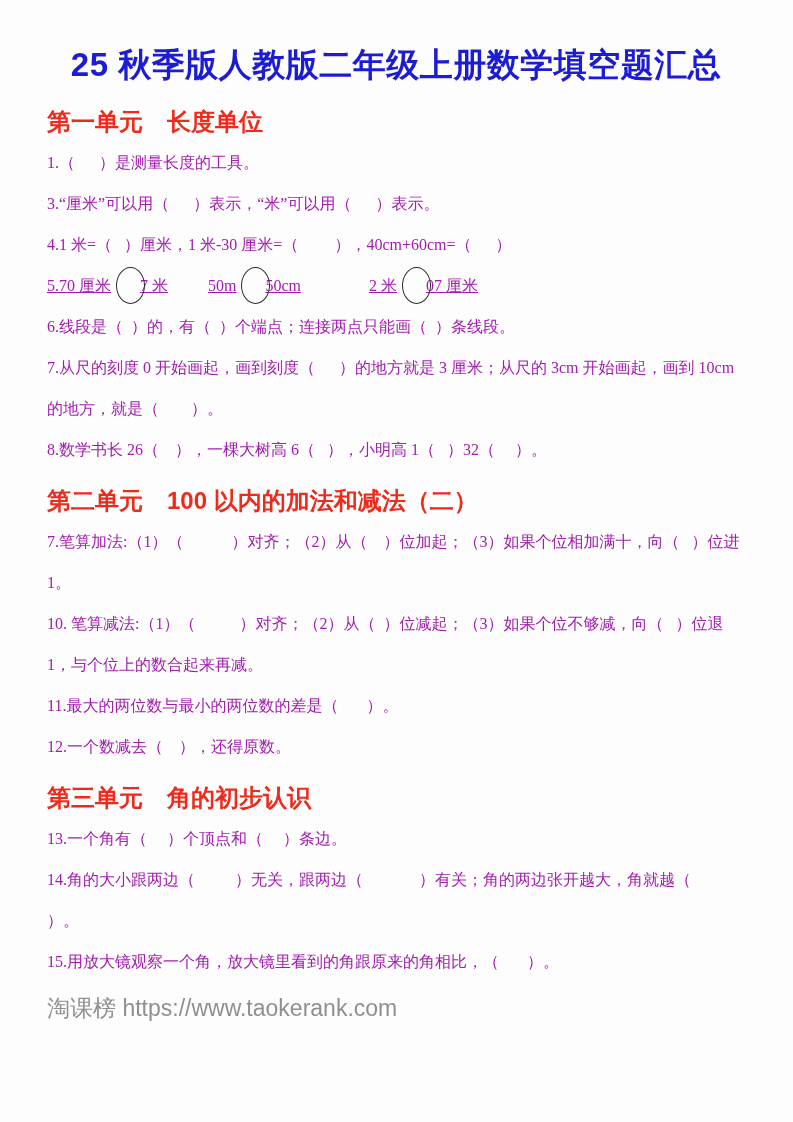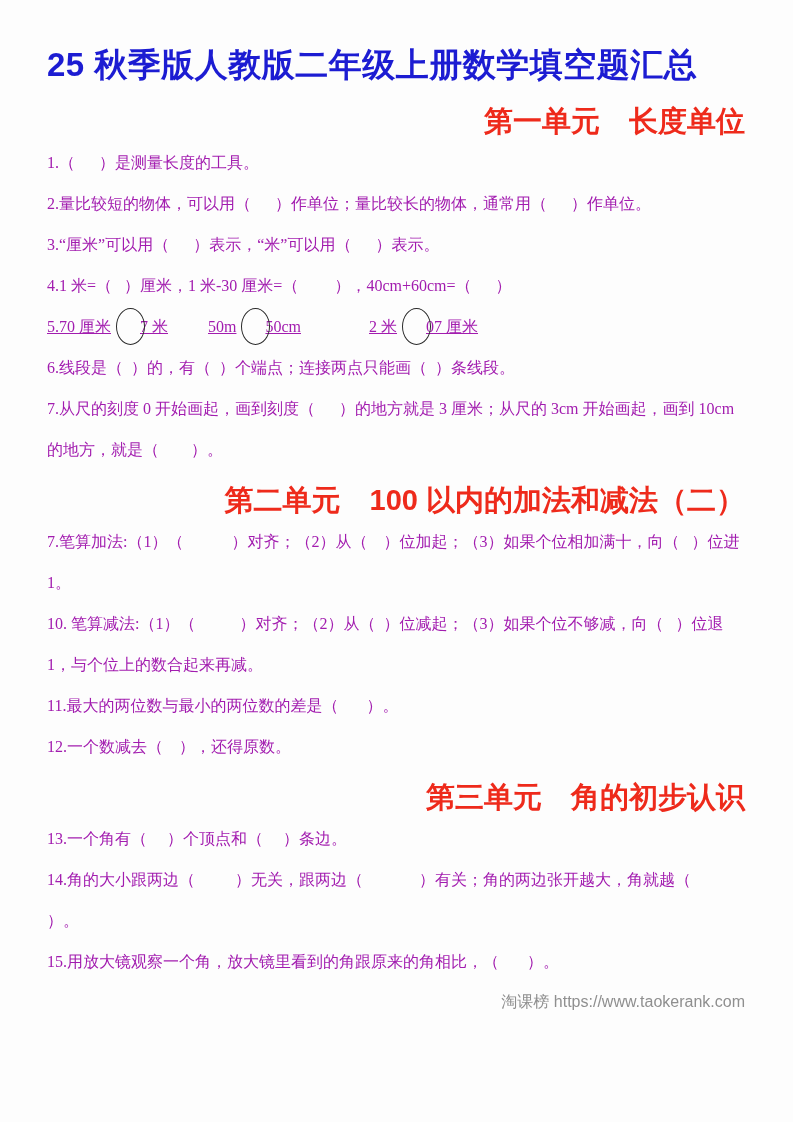--- a/index.html
+++ b/index.html
@@ -11,33 +11,32 @@
     padding:34px 48px 0 47px;
     overflow:hidden;
     font-family:"Liberation Serif","DejaVu Serif",serif;
     color:#2a2a2a;
   }
   .title {
     font-family:"Liberation Sans","DejaVu Sans",sans-serif;
     font-size:33px;
     font-weight:700;
     color:#1c1cd2;
-    text-align:left;
+    text-align:center;
     margin:10px 0 16px 0;
     line-height:1.25;
     letter-spacing:0.5px;
   }
   .section-heading {
     font-family:"Liberation Sans","DejaVu Sans",sans-serif;
-    font-size:29px;
+    font-size:24px;
     font-weight:700;
     color:#ee2a1b;
     margin:10px 0 0 0;
     line-height:41px;
-    text-align:right;
   }
   .q {
     font-size:16px;
     line-height:41px;
     margin:0;
     white-space:pre-wrap;
     color:#a21caf;
   }
   .q-compare { display:flex; align-items:center; flex-wrap:nowrap;text-decoration:underline; }
   .cmp-circle {
@@ -48,56 +47,56 @@
     margin:0 -5px 0 5px;
     flex:0 0 auto;
     position:relative;
     z-index:1;
     background:transparent;
   }
   .sp-md { display:inline-block; width:40px; flex:0 0 auto; }
   .sp-lg { display:inline-block; width:68px; flex:0 0 auto; }
   .footer {
     font-family:"Liberation Sans","DejaVu Sans",sans-serif;
-    text-align:right;
+    text-align:left;
     color:#8f8f8f;
-    font-size:16px;
-    margin-top:5px;
+    font-size:23px;
+    margin-top:11px;
     line-height:30px;
   }
 </style>
 </head>
 <body>
 
 <div class="page">
 
   <h1 class="title">25 秋季版人教版二年级上册数学填空题汇总</h1>
 
   <h2 class="section-heading">第一单元　长度单位</h2>
   <p class="q">1.（      ）是测量长度的工具。</p>
-  <p class="q">2.量比较短的物体，可以用（      ）作单位；量比较长的物体，通常用（      ）作单位。</p>
   <p class="q">3.“厘米”可以用（      ）表示，“米”可以用（      ）表示。</p>
   <p class="q">4.1 米=（   ）厘米，1 米-30 厘米=（         ），40cm+60cm=（      ）</p>
 
   <p class="q q-compare">
     <span>5.70 厘米</span>
     <span class="cmp-circle"></span>
     <span>7 米</span>
     <span class="sp-md"></span>
     <span>50m</span>
     <span class="cmp-circle"></span>
     <span>50cm</span>
     <span class="sp-lg"></span>
     <span>2 米</span>
     <span class="cmp-circle"></span>
     <span>07 厘米</span>
   </p>
 
   <p class="q">6.线段是（  ）的，有（  ）个端点；连接两点只能画（  ）条线段。</p>
   <p class="q">7.从尺的刻度 0 开始画起，画到刻度（      ）的地方就是 3 厘米；从尺的 3cm 开始画起，画到 10cm 的地方，就是（        ）。</p>
+  <p class="q">8.数学书长 26（    ），一棵大树高 6（   ），小明高 1（   ）32（     ）。</p>
 
   <h2 class="section-heading">第二单元　100 以内的加法和减法（二）</h2>
   <p class="q">7.笔算加法:（1）（            ）对齐；（2）从（    ）位加起；（3）如果个位相加满十，向（   ）位进 1。</p>
   <p class="q">10. 笔算减法:（1）（           ）对齐；（2）从（  ）位减起；（3）如果个位不够减，向（   ）位退 1，与个位上的数合起来再减。</p>
   <p class="q">11.最大的两位数与最小的两位数的差是（       ）。</p>
   <p class="q">12.一个数减去（    ），还得原数。</p>
 
   <h2 class="section-heading">第三单元　角的初步认识</h2>
   <p class="q">13.一个角有（     ）个顶点和（     ）条边。</p>
   <p class="q">14.角的大小跟两边（          ）无关，跟两边（              ）有关；角的两边张开越大，角就越（      ）。</p>

